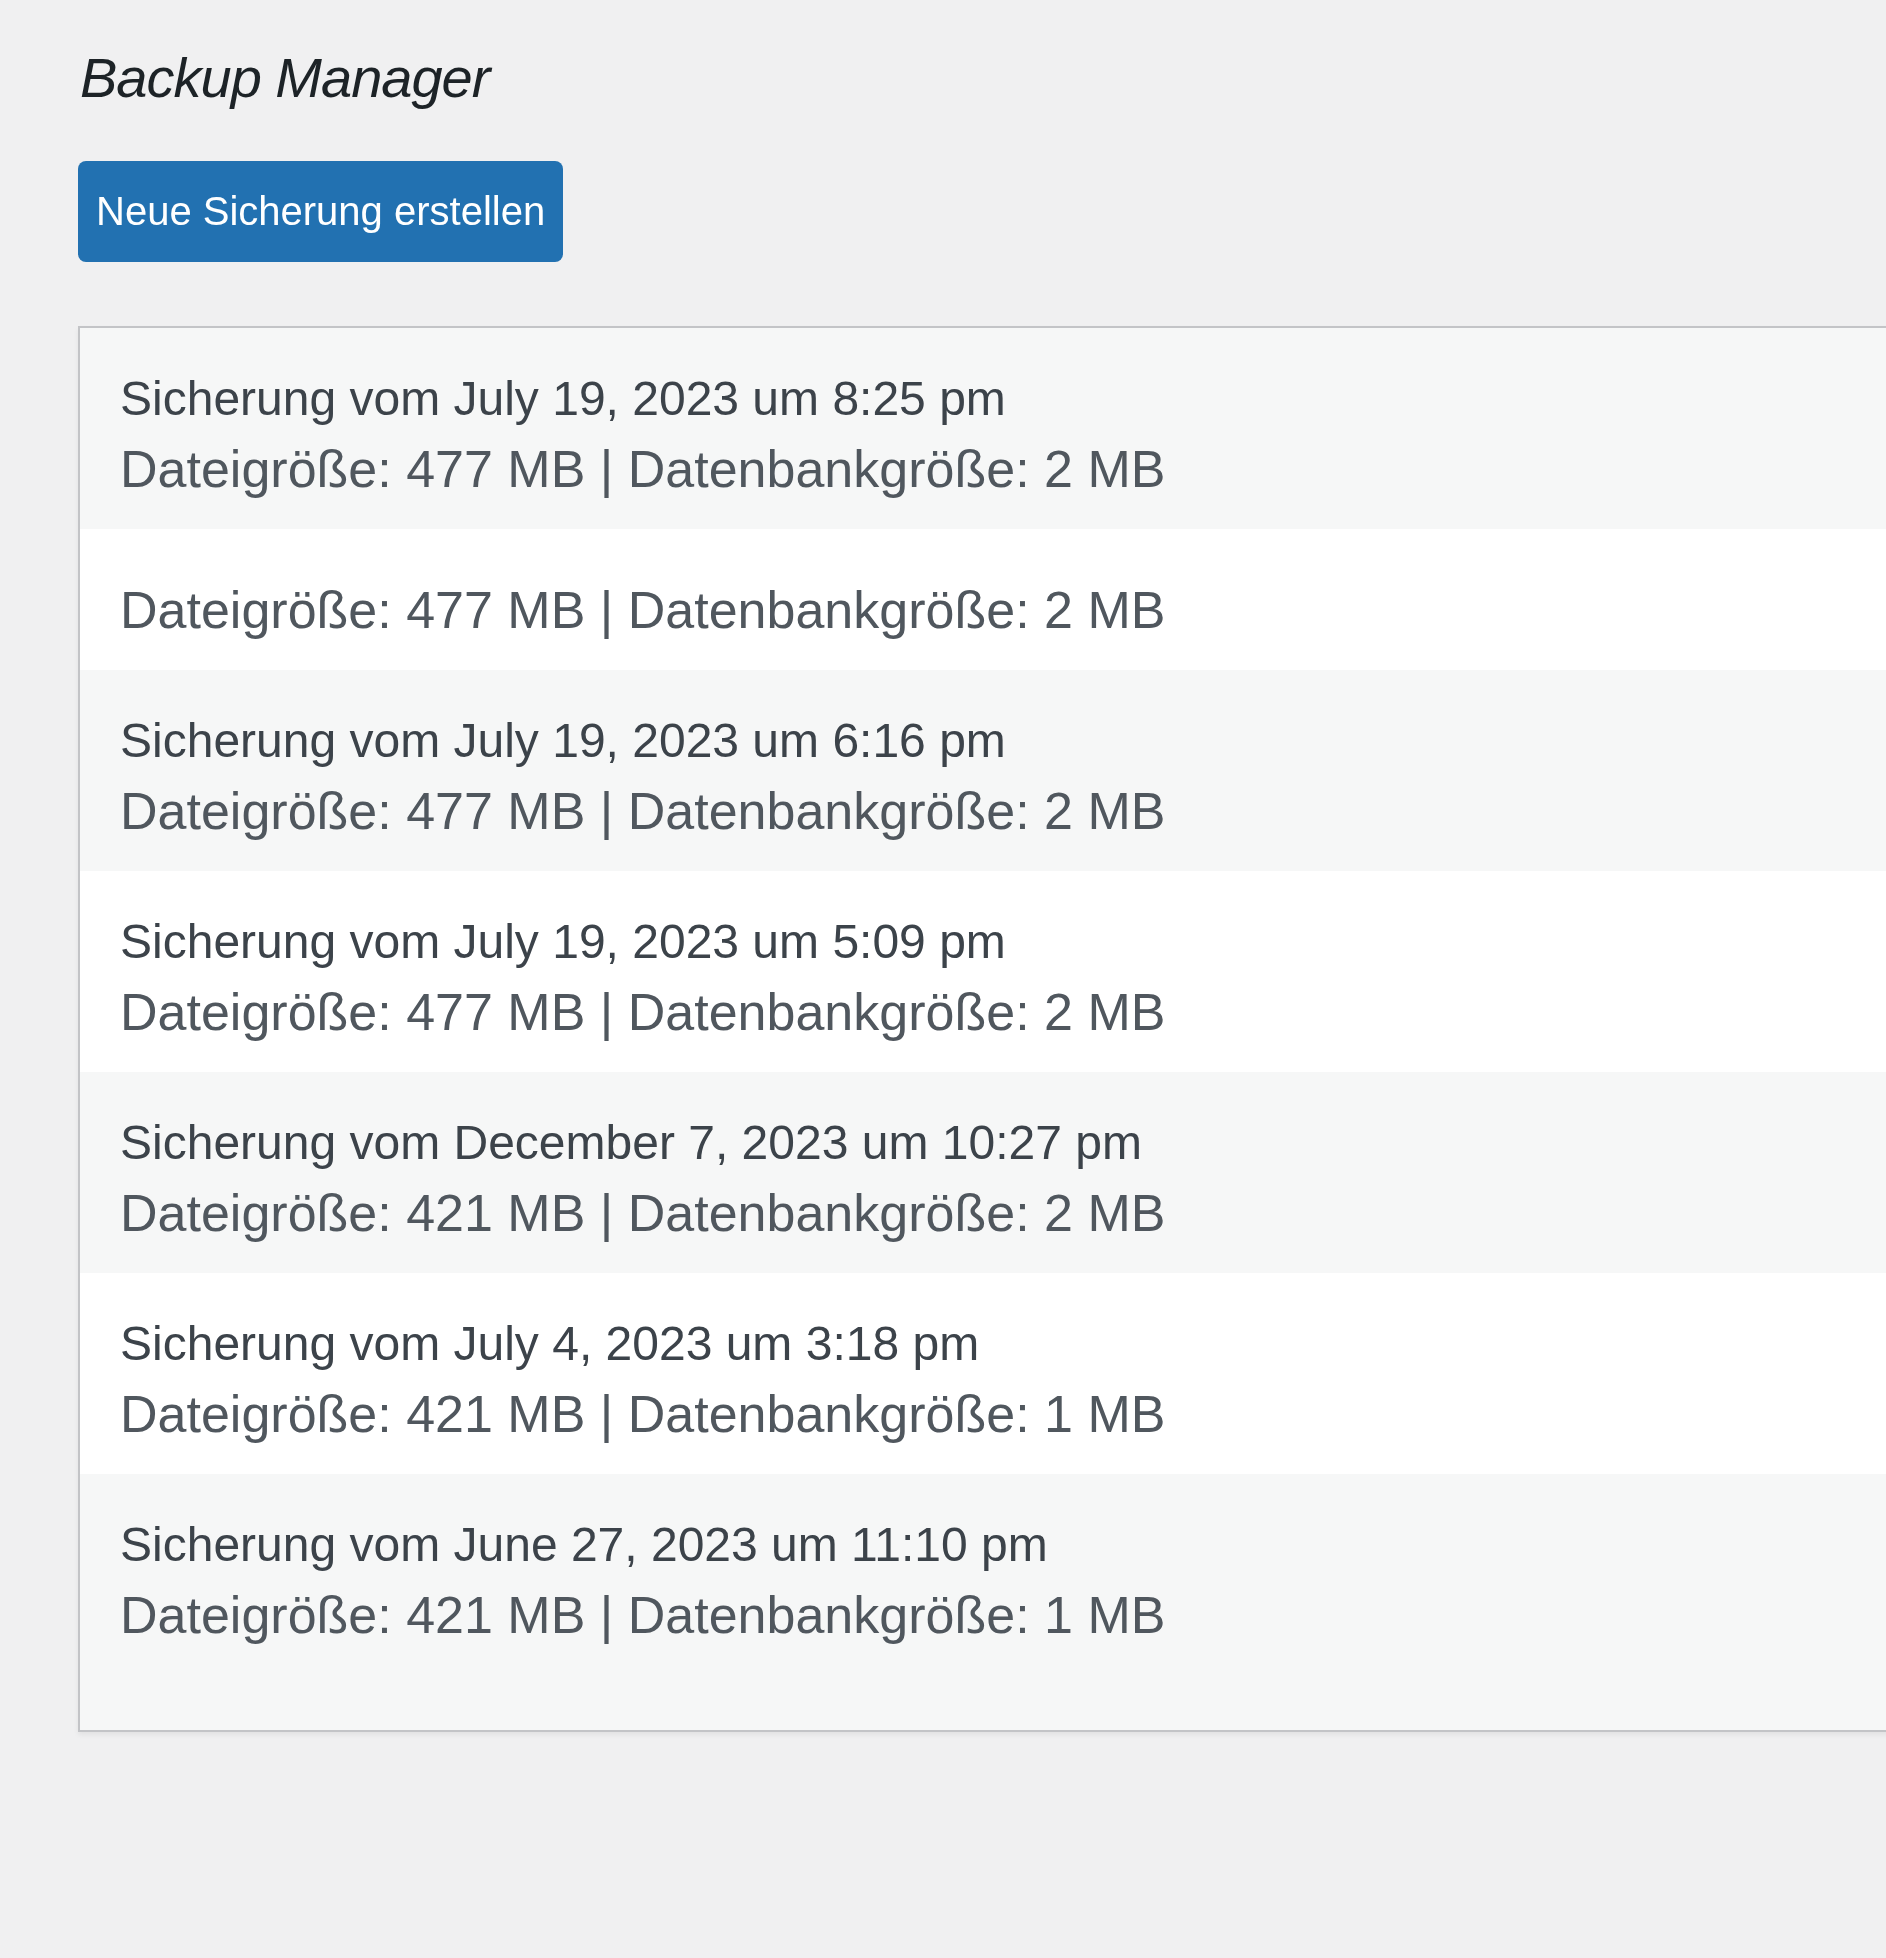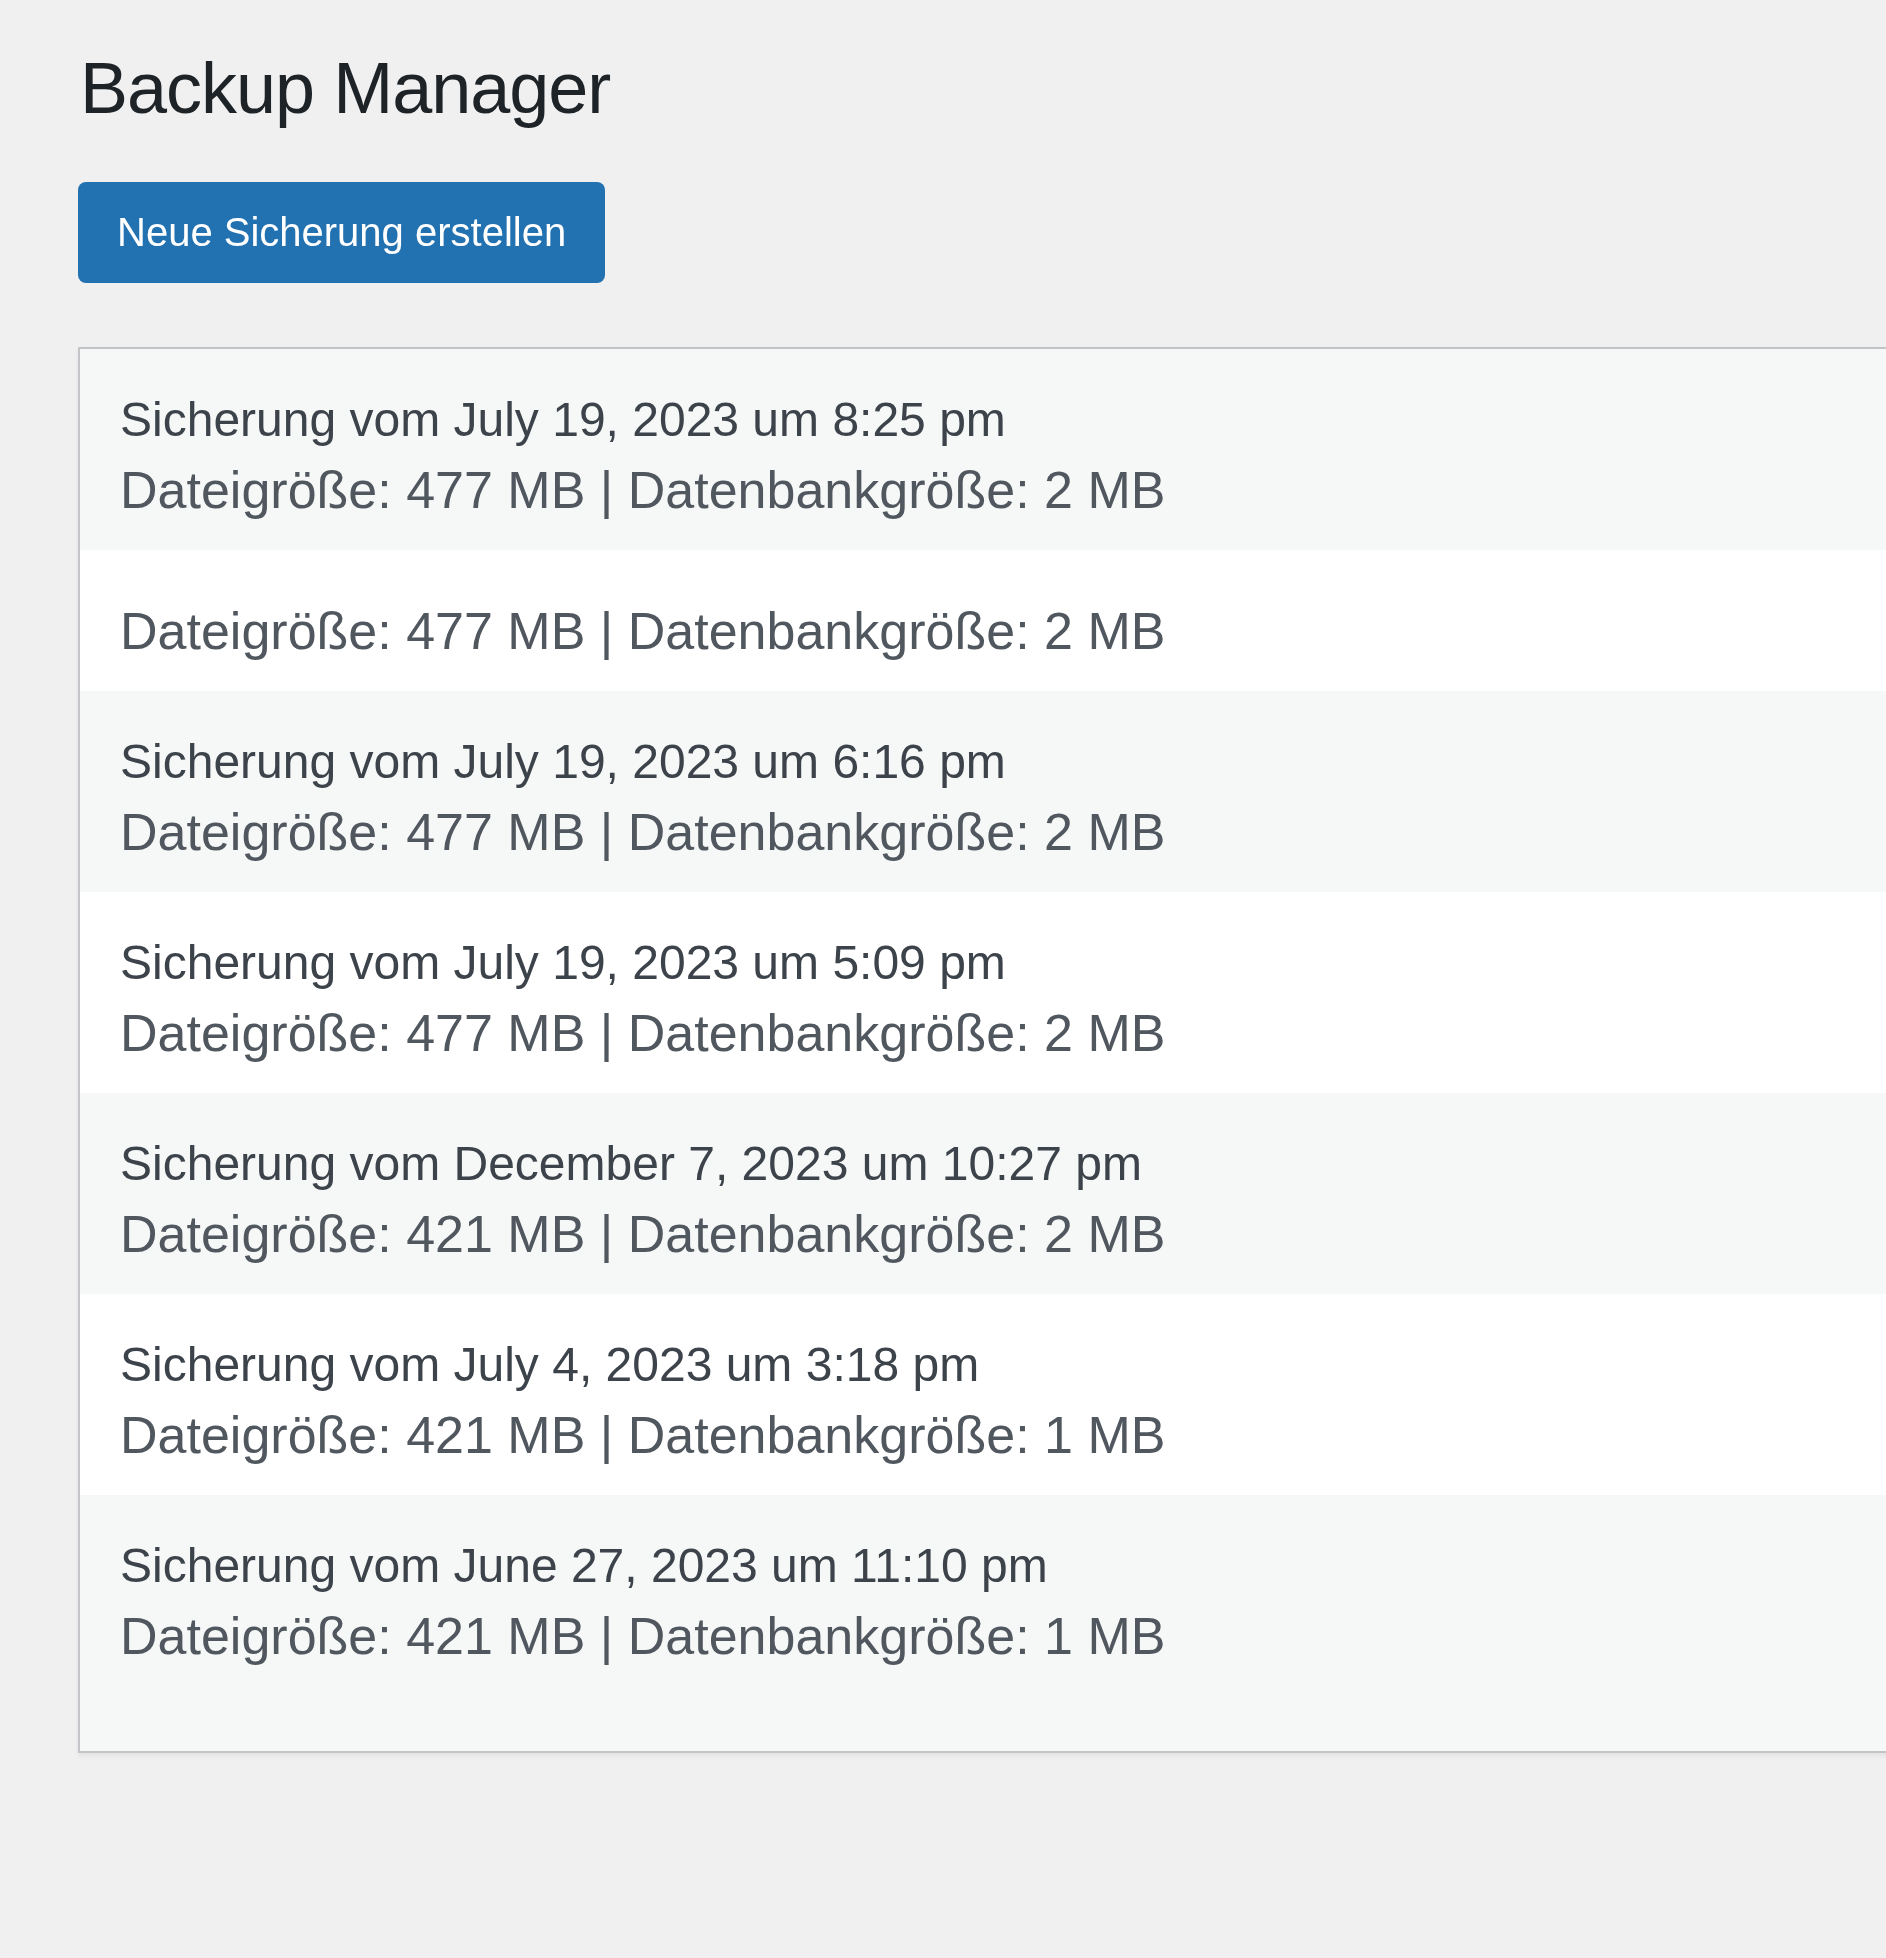--- a/index.html
+++ b/index.html
@@ -14,39 +14,40 @@
     font-family: "Liberation Sans", sans-serif;
     -webkit-font-smoothing: antialiased;
   }
   .page {
     position: relative;
     width: 100%;
     height: 100%;
   }
   h1.page-title {
     margin: 42px 11px 0 80px;
-    font-size: 72px;
+    font-size: 56px;
     line-height: 1.3;
     font-weight: 500;
     letter-spacing: -1px;
     color: #1d2327;
+    font-style: italic;
   }
   p.page-subtitle {
     margin: 64px 0 0 80px;
     font-size: 44px;
     line-height: 1.4;
     font-weight: 400;
     color: #3c434a;
   }
   .create-btn {
     display: inline-block;
     margin: 46px 0 0 78px;
     height: 101px;
     line-height: 101px;
-    padding: 0 39px;
+    padding: 0 18px;
     background: #2271b1;
     border: none;
     border-radius: 8px;
     color: #ffffff;
     font-family: "Liberation Sans", sans-serif;
     font-size: 40px;
     font-weight: 400;
     cursor: pointer;
   }
   .backup-list-panel {

